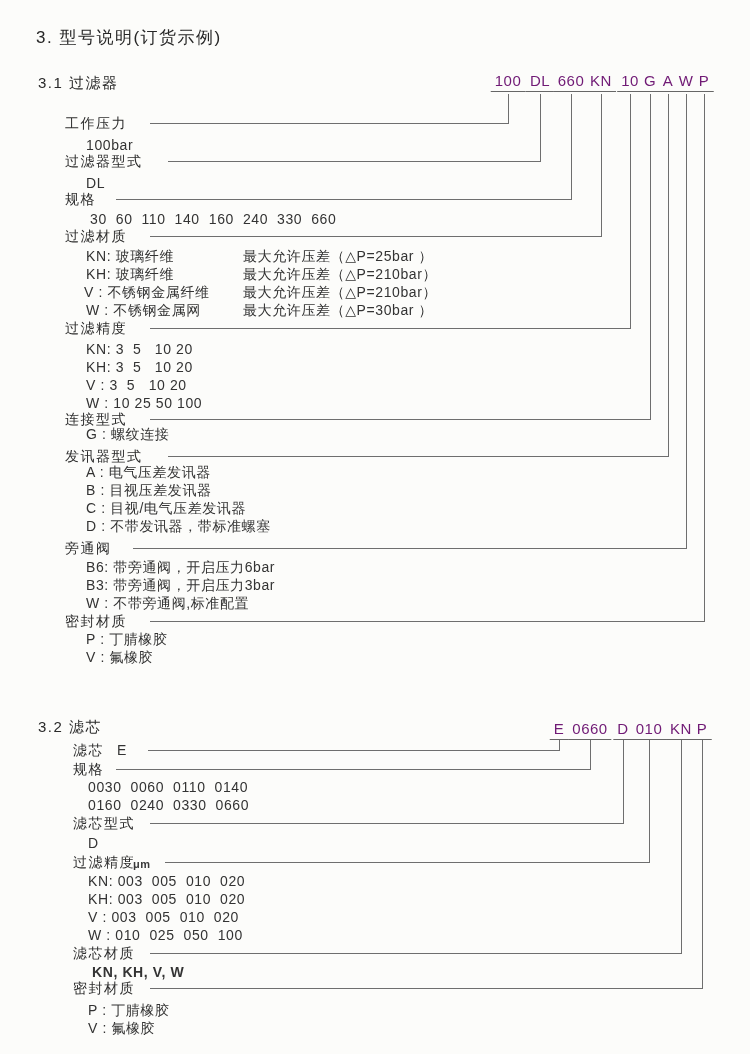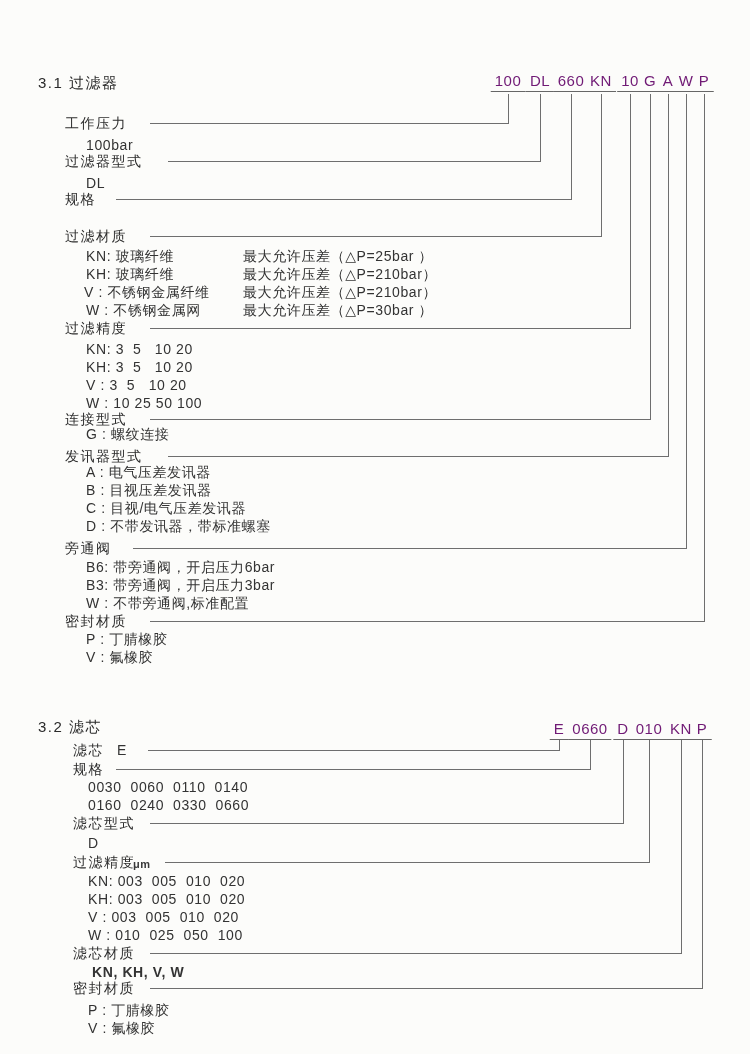--- a/index.html
+++ b/index.html
@@ -45,20 +45,21 @@
     font-size:11px;color:#3a3a3a;letter-spacing:0.5px;white-space:pre;
   }
   .hline{position:absolute;height:1px;background:#6e6e6e;}
   .vline{position:absolute;width:1px;background:#6e6e6e;}
 </style>
 </head>
 <body>
 
 <div class="page">
 
+  <div class="title">3. 型号说明(订货示例)</div>
 
   <div class="sec-heading" style="top:74px;">3.1 过滤器</div>
 
   <span class="code-seg" style="left:508px;top:73px;">100</span>
   <span class="code-seg" style="left:540px;top:73px;">DL</span>
   <span class="code-seg" style="left:571px;top:73px;">660</span>
   <span class="code-seg" style="left:601px;top:73px;">KN</span>
   <span class="code-seg" style="left:630px;top:73px;">10</span>
   <span class="code-seg" style="left:650px;top:73px;">G</span>
   <span class="code-seg" style="left:668px;top:73px;">A</span>
@@ -85,20 +86,21 @@
   <div class="hline" style="left:133px;top:548px;width:554px;"></div>
   <div class="hline" style="left:150px;top:621px;width:555px;"></div>
 
   <div class="lbl" style="top:115px;">工作压力</div>
   <div class="itm" style="left:86px;top:137px;">100bar</div>
 
   <div class="lbl" style="top:153px;">过滤器型式</div>
   <div class="itm" style="left:86px;top:175px;">DL</div>
 
   <div class="lbl" style="top:191px;">规格</div>
+  <div class="itm" style="left:90px;top:211px;">30  60  110  140  160  240  330  660</div>
 
   <div class="lbl" style="top:228px;">过滤材质</div>
   <div class="itm" style="left:86px;top:248px;">KN: 玻璃纤维</div>
   <div class="itm" style="left:243px;top:248px;">最大允许压差（△P=25bar ）</div>
   <div class="itm" style="left:86px;top:266px;">KH: 玻璃纤维</div>
   <div class="itm" style="left:243px;top:266px;">最大允许压差（△P=210bar）</div>
   <div class="itm" style="left:84px;top:284px;">V : 不锈钢金属纤维</div>
   <div class="itm" style="left:243px;top:284px;">最大允许压差（△P=210bar）</div>
   <div class="itm" style="left:86px;top:302px;">W : 不锈钢金属网</div>
   <div class="itm" style="left:243px;top:302px;">最大允许压差（△P=30bar ）</div>

